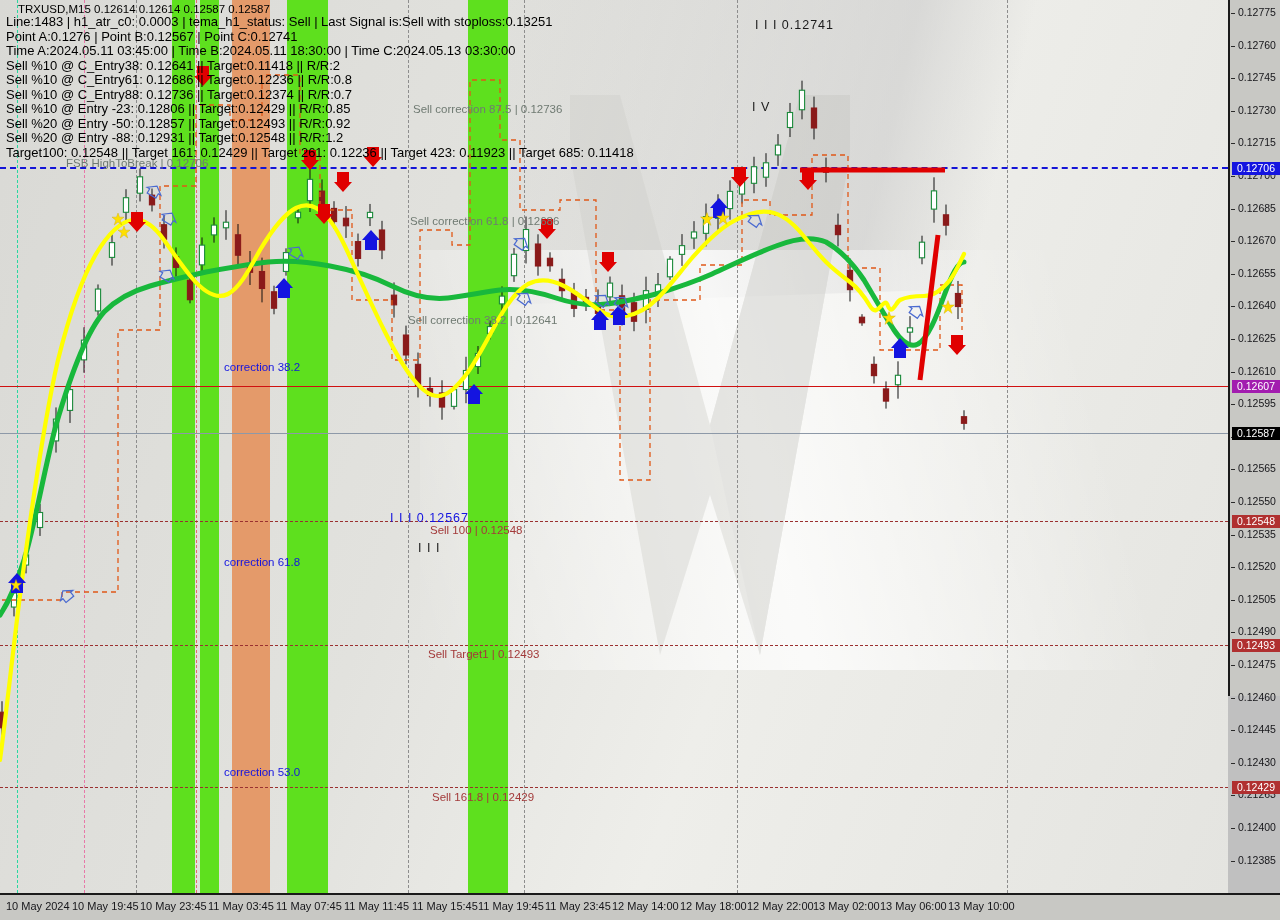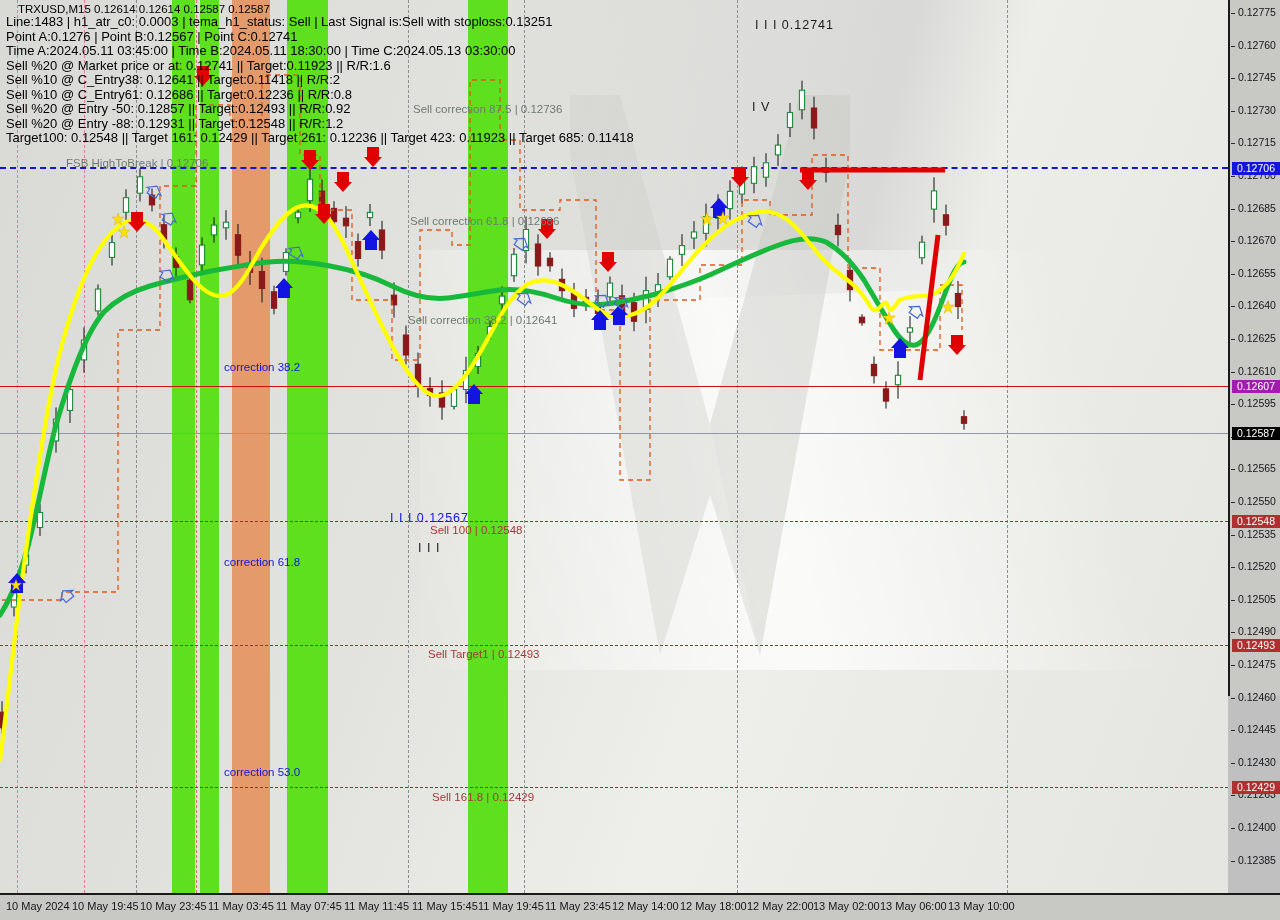--- a/index.html
+++ b/index.html
@@ -488,23 +488,24 @@
     <div class="lbl black" style="left:418px; top:541px;">I I I</div>
     <div class="lbl dred" style="left:430px; top:524px;">Sell 100 | 0.12548</div>
     <div class="lbl dred" style="left:428px; top:648px;">Sell Target1 | 0.12493</div>
     <div class="lbl dred" style="left:432px; top:791px;">Sell 161.8 | 0.12429</div>
 
     <div id="hdr">
       <div class="ttl">TRXUSD,M15  0.12614 0.12614 0.12587 0.12587</div>
       <div class="row">Line:1483 | h1_atr_c0: 0.0003 | tema_h1_status: Sell | Last Signal is:Sell with stoploss:0.13251</div>
       <div class="row">Point A:0.1276 | Point B:0.12567 | Point C:0.12741</div>
       <div class="row">Time A:2024.05.11 03:45:00 | Time B:2024.05.11 18:30:00 | Time C:2024.05.13 03:30:00</div>
-      <div class="row">Sell %20 @ Market price or at: 0.12741 || Target:0.11923 || R/R:1.6</div>
       <div class="row">Sell %10 @ C_Entry38: 0.12641 || Target:0.11418 || R/R:2</div>
       <div class="row">Sell %10 @ C_Entry61: 0.12686 || Target:0.12236 || R/R:0.8</div>
+      <div class="row">Sell %10 @ C_Entry88: 0.12736 || Target:0.12374 || R/R:0.7</div>
+      <div class="row">Sell %10 @ Entry -23: 0.12806 || Target:0.12429 || R/R:0.85</div>
       <div class="row">Sell %20 @ Entry -50: 0.12857 || Target:0.12493 || R/R:0.92</div>
       <div class="row">Sell %20 @ Entry -88: 0.12931 || Target:0.12548 || R/R:1.2</div>
       <div class="row">Target100: 0.12548 || Target 161: 0.12429 || Target 261: 0.12236 || Target 423: 0.11923 || Target 685: 0.11418</div>
     </div>
   </div>
 
   <div id="yaxis">
       <div class="ytick" style="top: 13px;">
         <span class="tk"></span>
         <span class="tv">0.12775</span>

